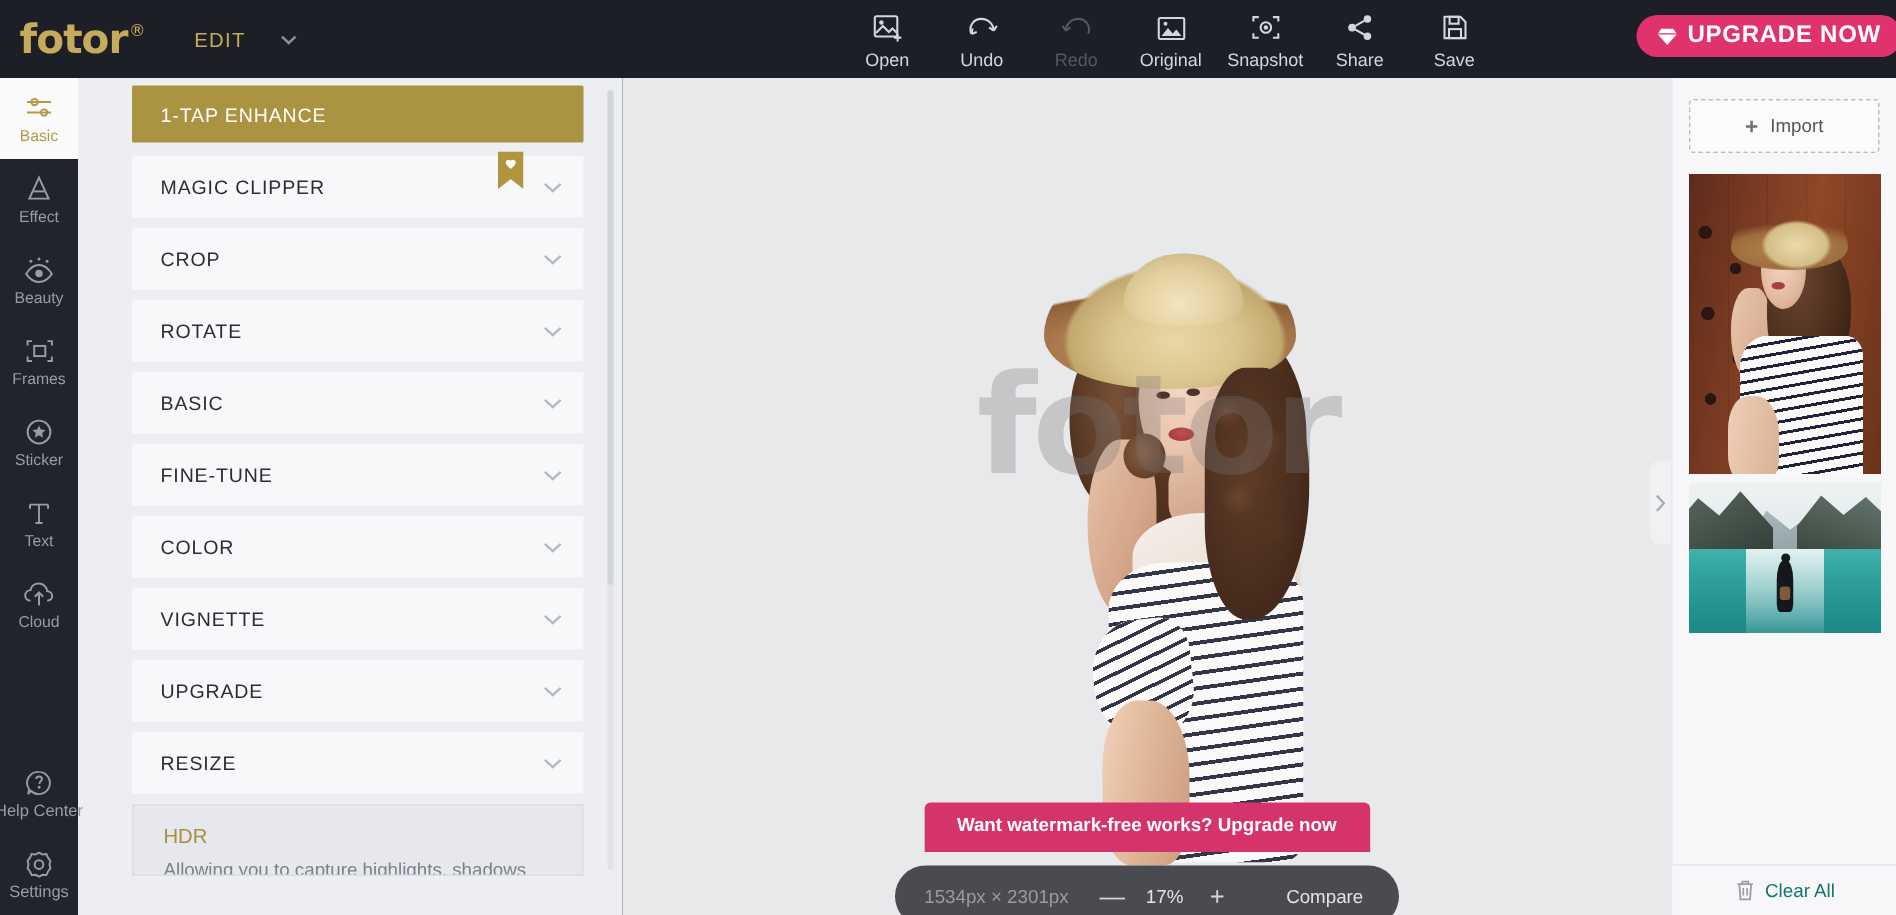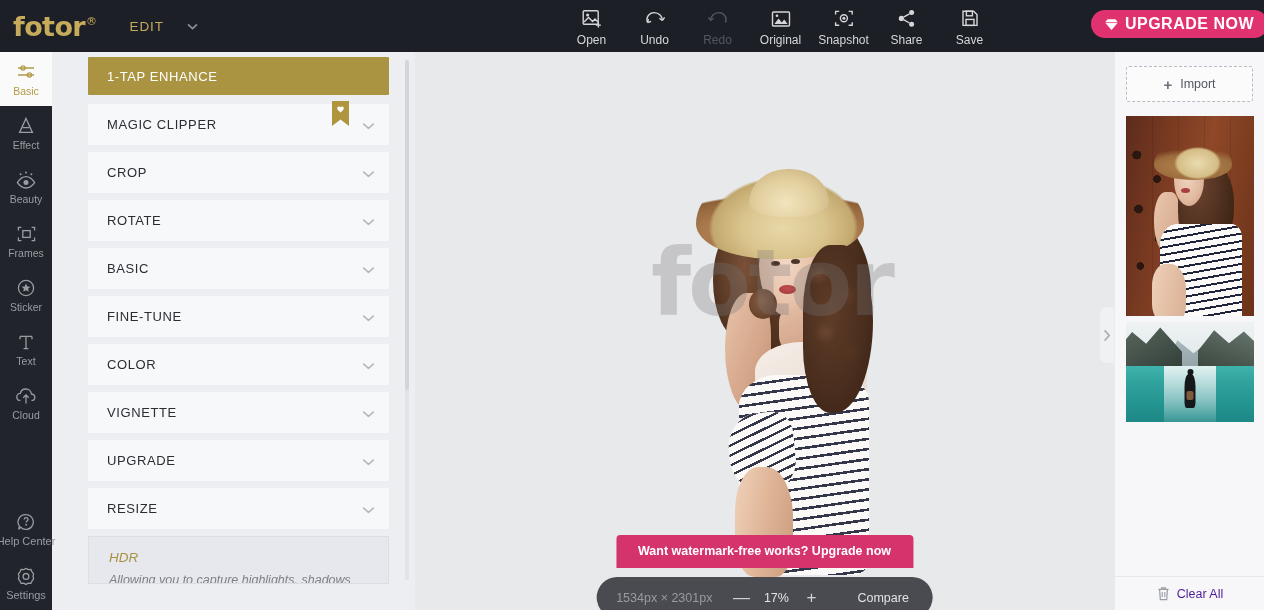--- a/index.html
+++ b/index.html
@@ -123,21 +123,21 @@
   .prow .chev svg path { stroke: #b6b9bf; stroke-width: 1.6; fill: none; }
   .badge-ribbon {
     position: absolute; right: 40px; top: -3px;
     width: 17px; height: 25px;
   }
   .hdr-card {
     margin-top: 7px;
     background: #e6e8ed;
     border: 1px solid #dcdee4;
     padding: 13px 16px 10px 20px;
-    height: 48px; overflow: hidden; font-style: italic;
+    height: 48px; overflow: hidden;
   }
   .hdr-card .t {
     font-size: 13.5px; color: #a8913f; margin-bottom: 6px;
   }
   .hdr-card .d {
     font-size: 12.5px; color: #7d8088; line-height: 1.45;
   }
   .panel-scroll {
     position: absolute; right: 6px; top: 8px;
     width: 4px; height: 520px; background: #e1e3e8; border-radius: 2px;
@@ -491,21 +491,21 @@
   }
 
   .clear-all {
     position: absolute; bottom: 0; left: 0;
     width: 150px; height: 34px;
     border-top: 1px solid #e7e8ec;
     background: #f7f7f9;
     display: flex; align-items: center; justify-content: center;
     gap: 7px; cursor: pointer;
   }
-  .clear-all .lb { font-size: 12.5px; color: #4c1d95; }
+  .clear-all .lb { font-size: 12.5px; color: #0f766e; }
 </style>
 </head>
 <body>
 
 <div class="app">
 
   <div class="topbar">
     <div class="logo">
       <span>fotor</span><span class="reg">®</span>
     </div>

